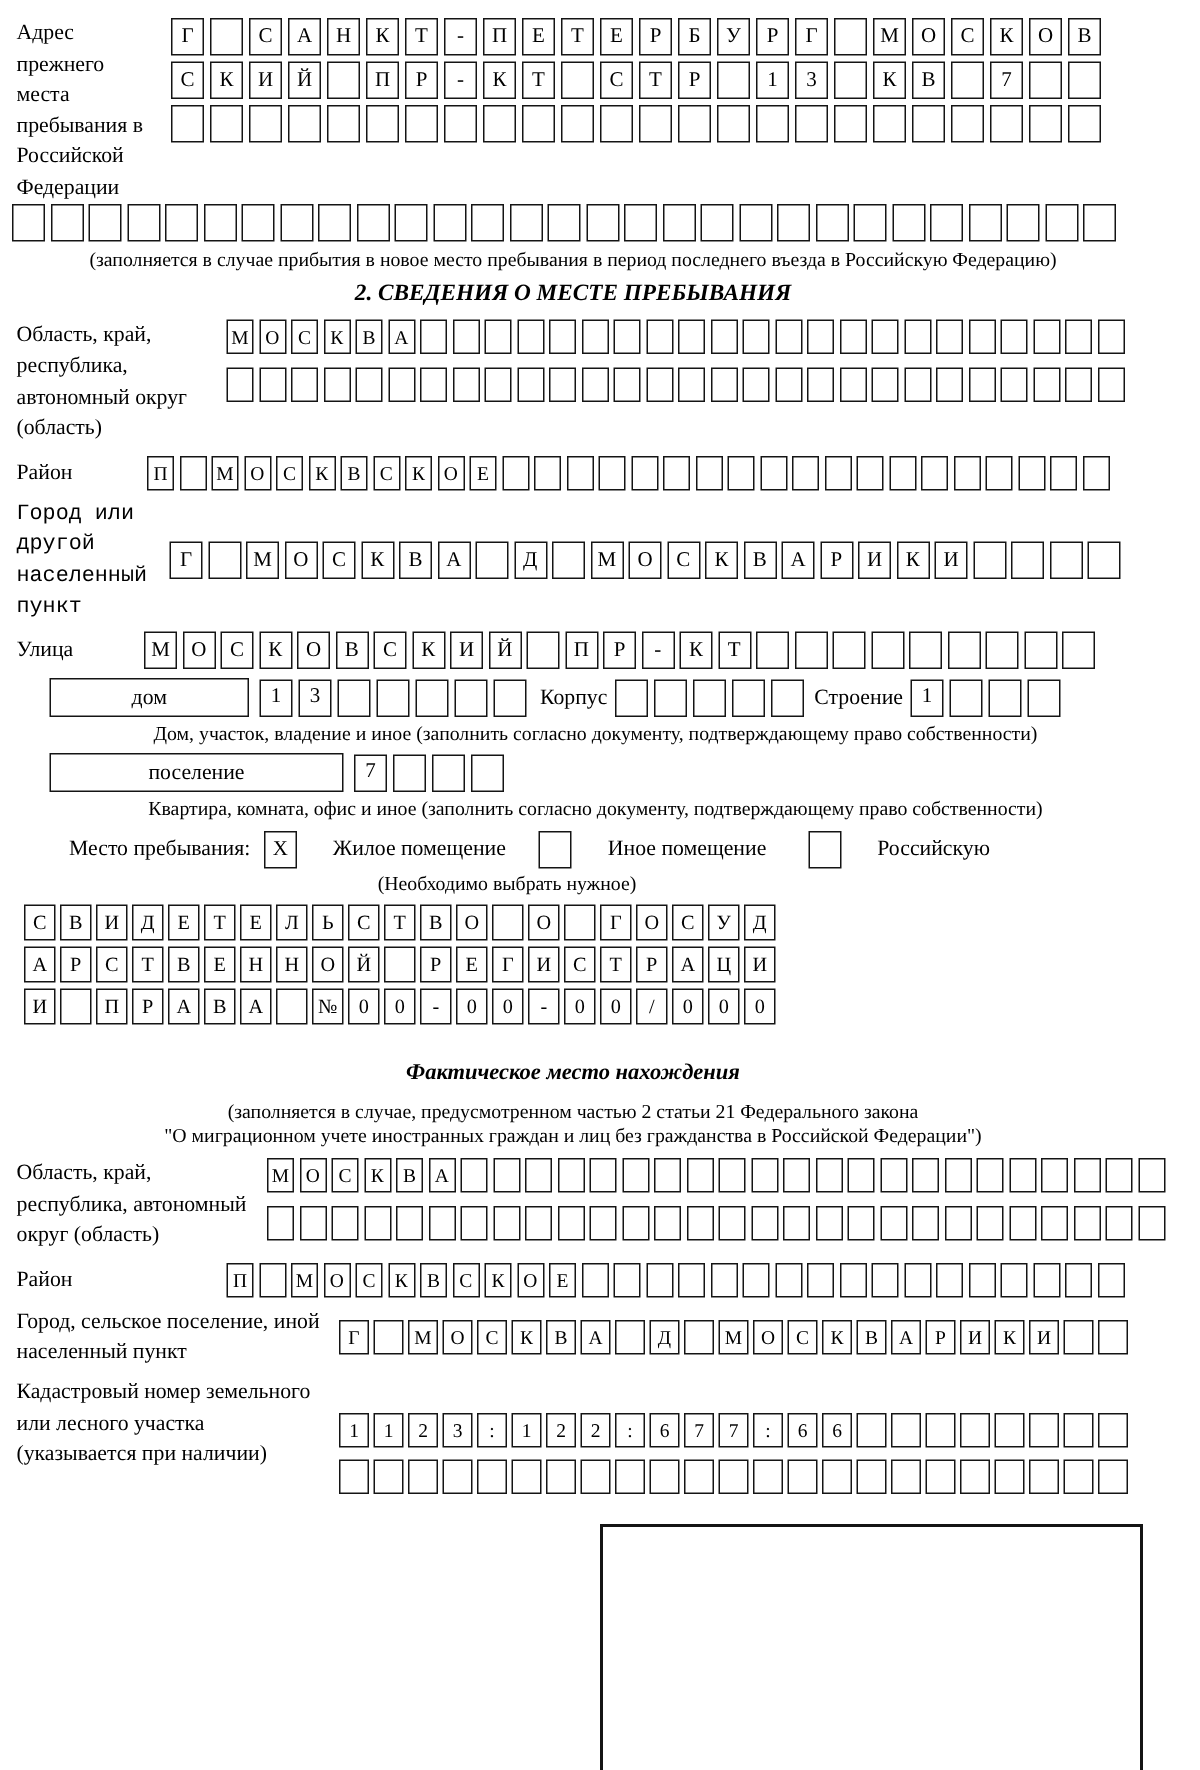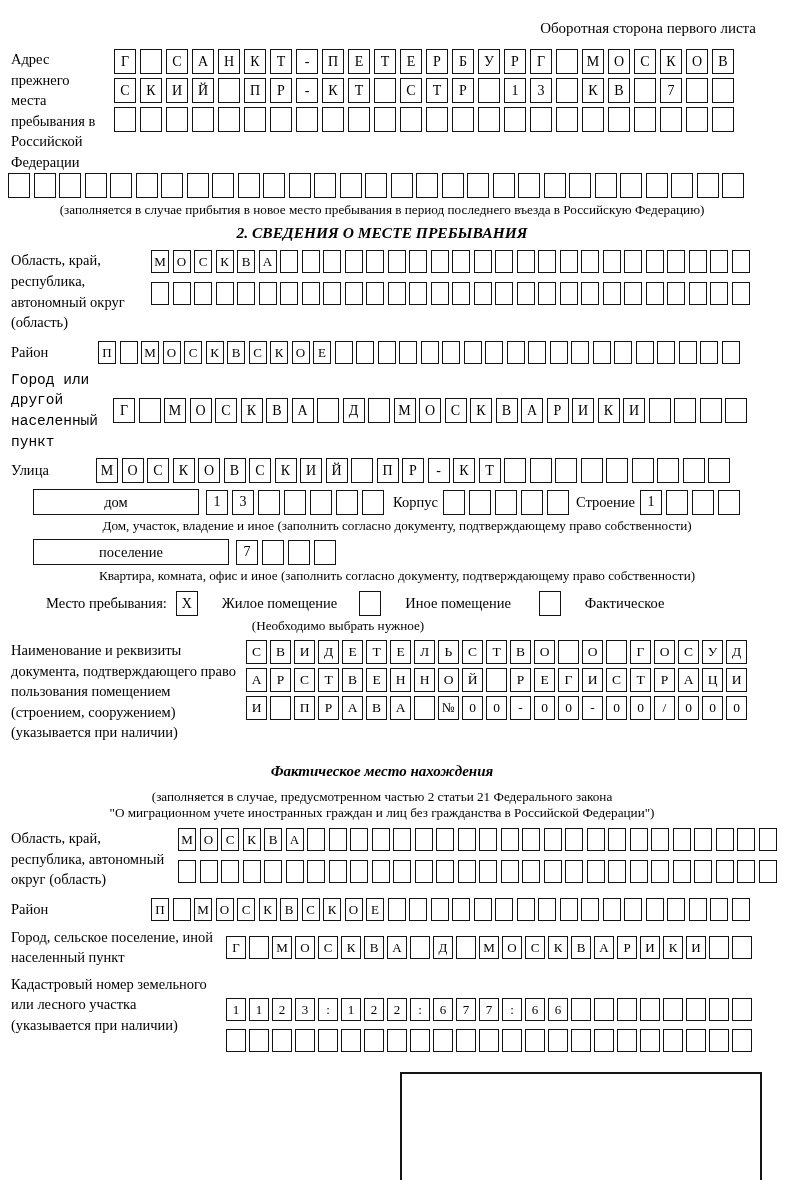--- a/index.html
+++ b/index.html
@@ -25,21 +25,20 @@
   .ptrow{display:flex;align-items:center;margin-left:38px;}
   .opt{display:flex;align-items:center;}
   .olabel{font-size:14.5px;margin-left:24px;}
   .stampbox{box-sizing:border-box;margin-left:392px;width:362px;height:178px;border:2px solid #141414;}
 </style>
 </head>
 <body>
 
 <div class="form">
 
-  <div class="hdr">Оборотная сторона первого листа</div>
 
   <div class="field" style="margin-top:12px;">
     <div class="flabel" style="width:95px;">Адрес прежнего места пребывания в Российской Федерации</div>
     <div class="rows" style="margin-left:8px;">
       <div class="cells">
           <span class="cell">Г</span>
           <span class="cell"></span>
           <span class="cell">С</span>
           <span class="cell">А</span>
           <span class="cell">Н</span>
@@ -310,21 +309,21 @@
         <span class="cell"></span>
         <span class="cell"></span>
         <span class="cell"></span>
         <span class="cell"></span>
         <span class="cell"></span>
         <span class="cell"></span>
       </div>
   </div>
 
   <div class="field vcenter" style="margin-top:6px;margin-left:25px;">
-    <div class="bigbox" style="width:166px;">дом</div>
+    <div class="bigbox" style="width:133px;">дом</div>
     <div class="cells" style="margin:0 0 0 7px;">
         <span class="cell">1</span>
         <span class="cell">3</span>
         <span class="cell"></span>
         <span class="cell"></span>
         <span class="cell"></span>
         <span class="cell"></span>
         <span class="cell"></span>
       </div>
     <div class="inline-label" style="margin-left:9px;">Корпус</div>
@@ -361,27 +360,26 @@
     <span class="opt" style="margin-left:9px;">
       <span class="cell">X</span>
       <span class="olabel">Жилое помещение</span>
     </span>
     <span class="opt" style="margin-left:22px;">
       <span class="cell"></span>
       <span class="olabel">Иное помещение</span>
     </span>
     <span class="opt" style="margin-left:28px;">
       <span class="cell"></span>
-      <span class="olabel">Фактическое</span>
+      <span class="olabel">Российскую</span>
     </span>
   </div>
   <div class="note" style="margin-left:170px;width:320px;text-align:center;margin-top:2px;">(Необходимо выбрать нужное)</div>
 
   <div class="field" style="margin-top:6px;">
-    <div class="flabel" style="width:227px;">Наименование и реквизиты документа, подтверждающего право пользования помещением (строением, сооружением) (указывается при наличии)</div>
     <div class="rows" style="margin-left:8px;">
       <div class="cells w21 g3">
           <span class="cell">С</span>
           <span class="cell">В</span>
           <span class="cell">И</span>
           <span class="cell">Д</span>
           <span class="cell">Е</span>
           <span class="cell">Т</span>
           <span class="cell">Е</span>
           <span class="cell">Л</span>

